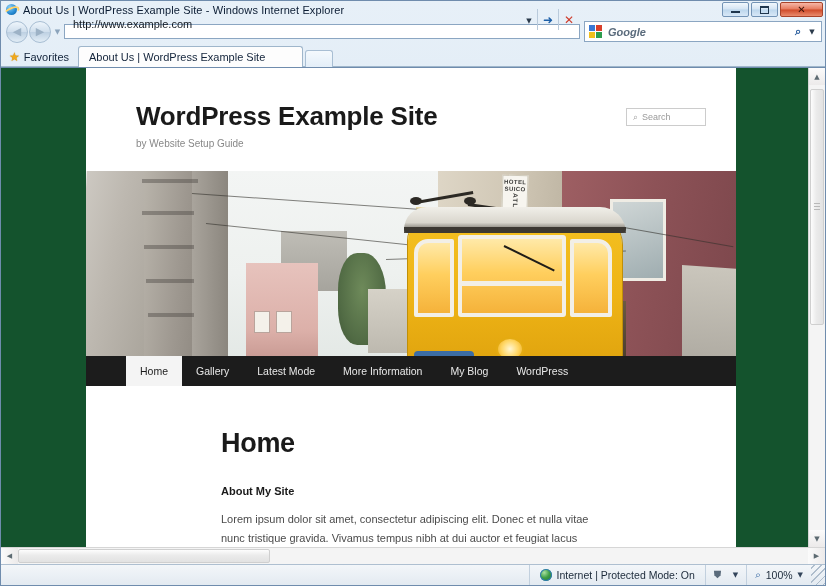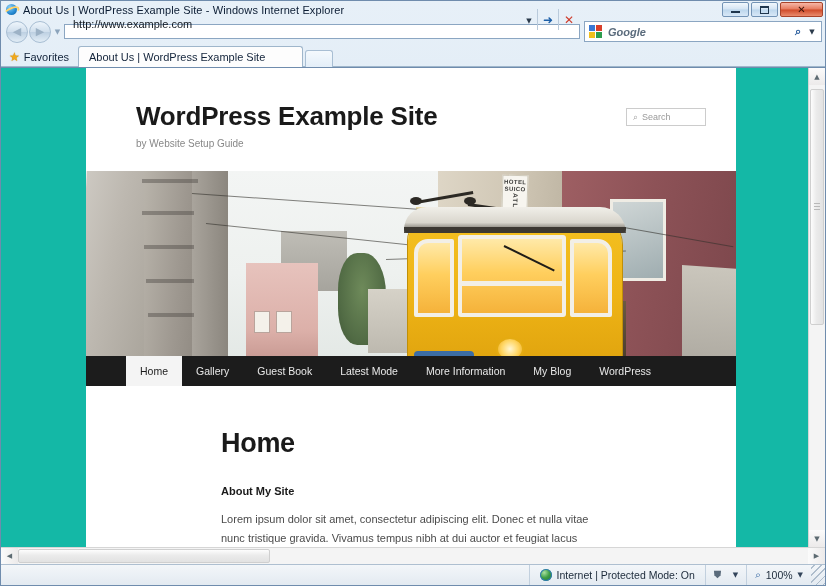--- a/index.html
+++ b/index.html
@@ -190,21 +190,21 @@
   
   .viewport {
     flex: 1 1 auto; position: relative;
     background: #e2e2e2;
     border-top: 1px solid #6f8cad;
     overflow: hidden;
     display: flex;
   }
   .page-scroll-area {
     flex: 1 1 auto; position: relative; overflow: hidden;
-    background: #14b8a6;
+    background: #14532d;
   }
 
   
   .site {
     position: absolute; left: 85px; top: 0;
     width: 650px; background: #ffffff;
   }
   .site-header {
     padding: 34px 30px 22px 50px;
     display: flex; align-items: flex-start; justify-content: space-between;
@@ -663,23 +663,20 @@
             <div class="tram-stripe"></div>
           </div>
         </div>
 
         <div class="navmenu">
           <div class="navitem active">
               <span>Home</span>
             </div>
           <div class="navitem">
               <span>Gallery</span>
-            </div>
-          <div class="navitem">
-              <span>Guest Book</span>
             </div>
           <div class="navitem">
               <span>Latest Mode</span>
             </div>
           <div class="navitem">
               <span>More Information</span>
             </div>
           <div class="navitem">
               <span>My Blog</span>
             </div>

